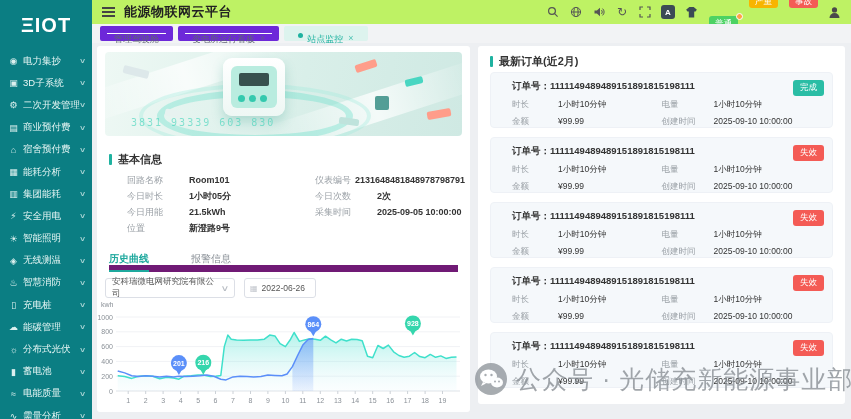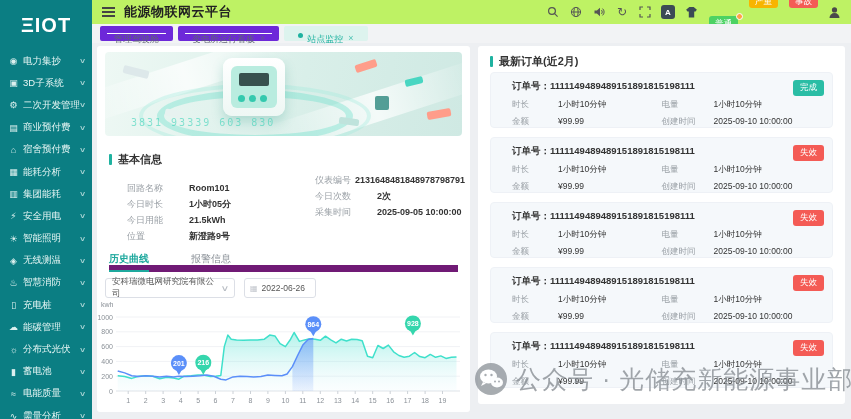--- a/index.html
+++ b/index.html
@@ -41,21 +41,21 @@
   .ring2{position:absolute;border-radius:50%;border:4px solid rgba(160,235,220,.35)}
   .cube{position:absolute;left:118px;top:6px;width:62px;height:58px;background:linear-gradient(#ffffff,#eef7f4);border-radius:9px;box-shadow:0 6px 12px rgba(40,150,130,.25)}
   .cube .panel{position:absolute;left:8px;top:8px;width:46px;height:42px;background:#b9ecdf;border-radius:6px}
   .cube .screen{position:absolute;left:8px;top:7px;width:30px;height:13px;background:#37514e;border-radius:2px}
   .cube .d{position:absolute;bottom:6px;width:7px;height:7px;border-radius:50%;background:#34c9ae}
   .chip{position:absolute;border-radius:2px}
   .digits{position:absolute;left:26px;bottom:8px;font-size:10px;color:#2fd0b4;opacity:.55;letter-spacing:2px;font-family:"DejaVu Sans Mono",monospace}
   
   .binfo-title{position:absolute;left:12px;top:106px}
   .binfo-grid{position:absolute;left:30px;top:126px;width:335px}
-  .bi-col1{position:absolute;left:0;top:8px;width:185px}
+  .bi-col1{position:absolute;left:0;top:0;width:185px}
   .bi-col2{position:absolute;left:188px;top:0;width:150px}
   .bi-row{display:flex;height:16px;align-items:center;font-size:9px}
   .bi-label{width:62px;color:#9aa0a6}
   .bi-value{color:#333;font-weight:bold;white-space:nowrap}
   
   .hist-tabs{position:absolute;left:12px;top:205px;right:12px;height:21px;border-bottom:7px solid #701a75;display:flex}
   .htab{font-size:10px;color:#8a9097;margin-right:42px;cursor:pointer;height:21px;line-height:16px}
   .htab.active{color:#1fa99e;border-bottom:2px solid #1fa99e;font-weight:bold}
   .controls{position:absolute;left:8px;top:232px;display:flex}
   .select-box{width:130px;height:20px;border:1px solid #dcdfe6;border-radius:3px;display:flex;align-items:center;padding:0 6px;font-size:8.5px;color:#555;background:#fff;cursor:pointer}

